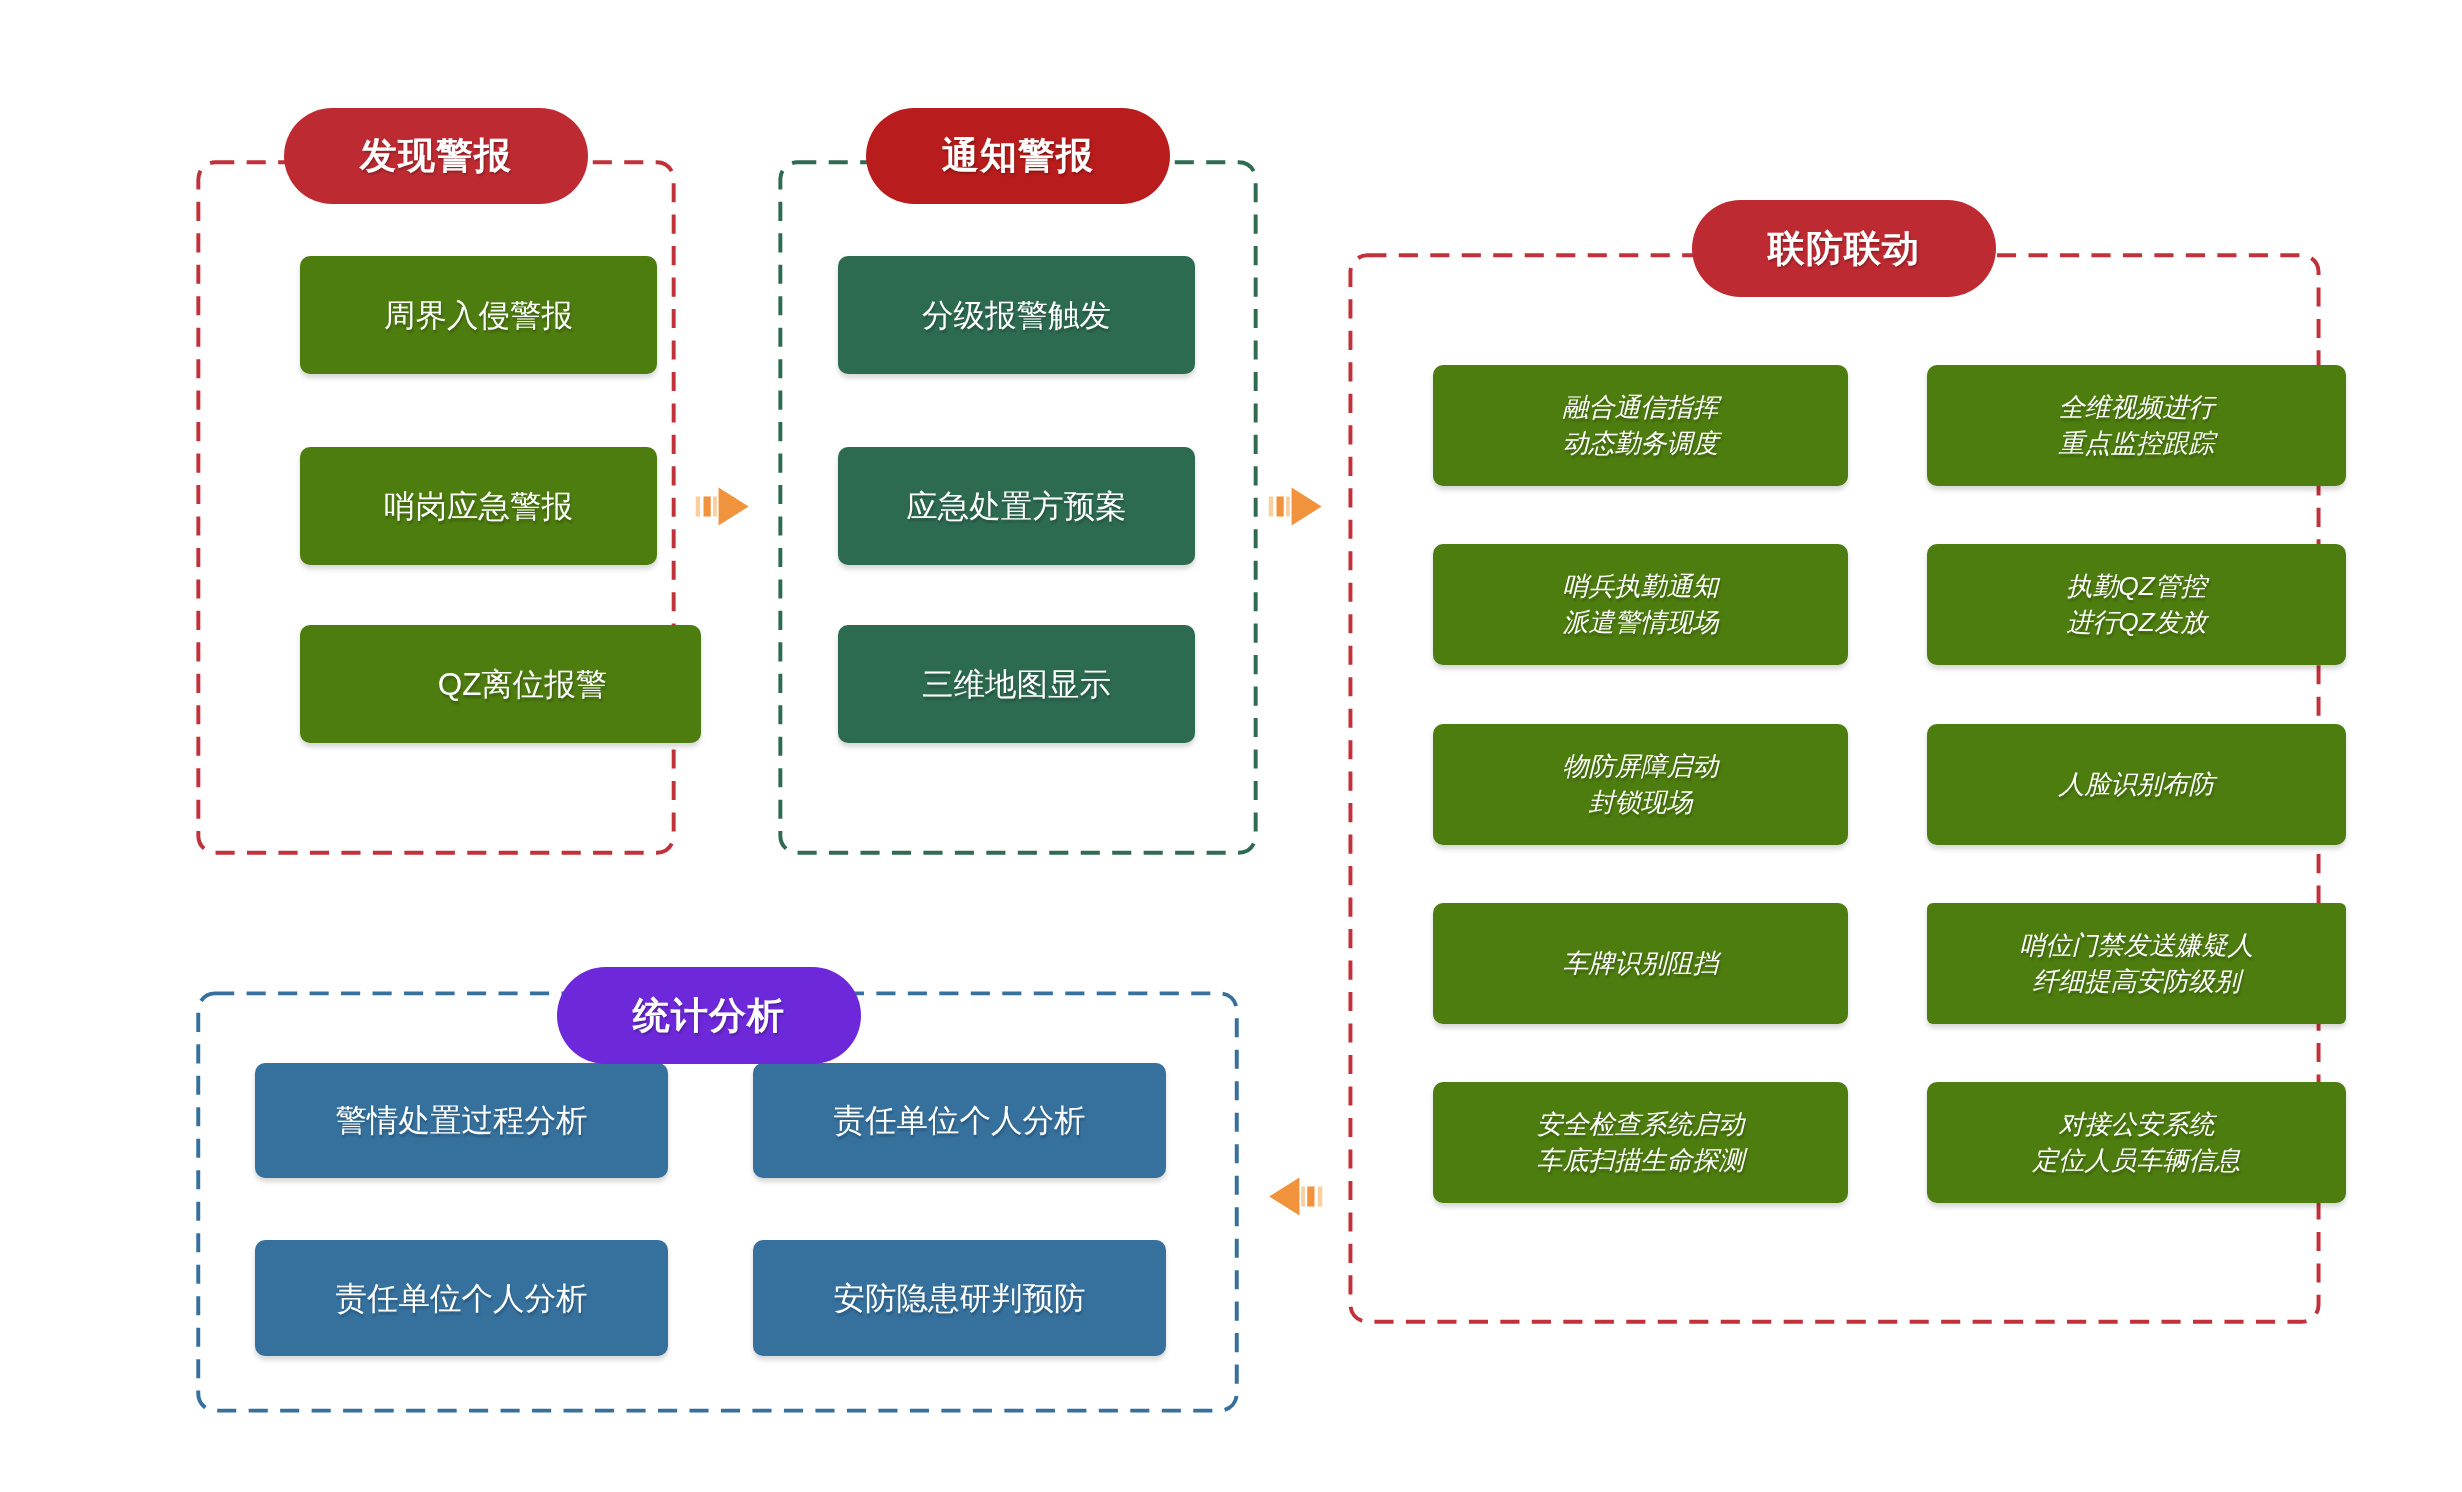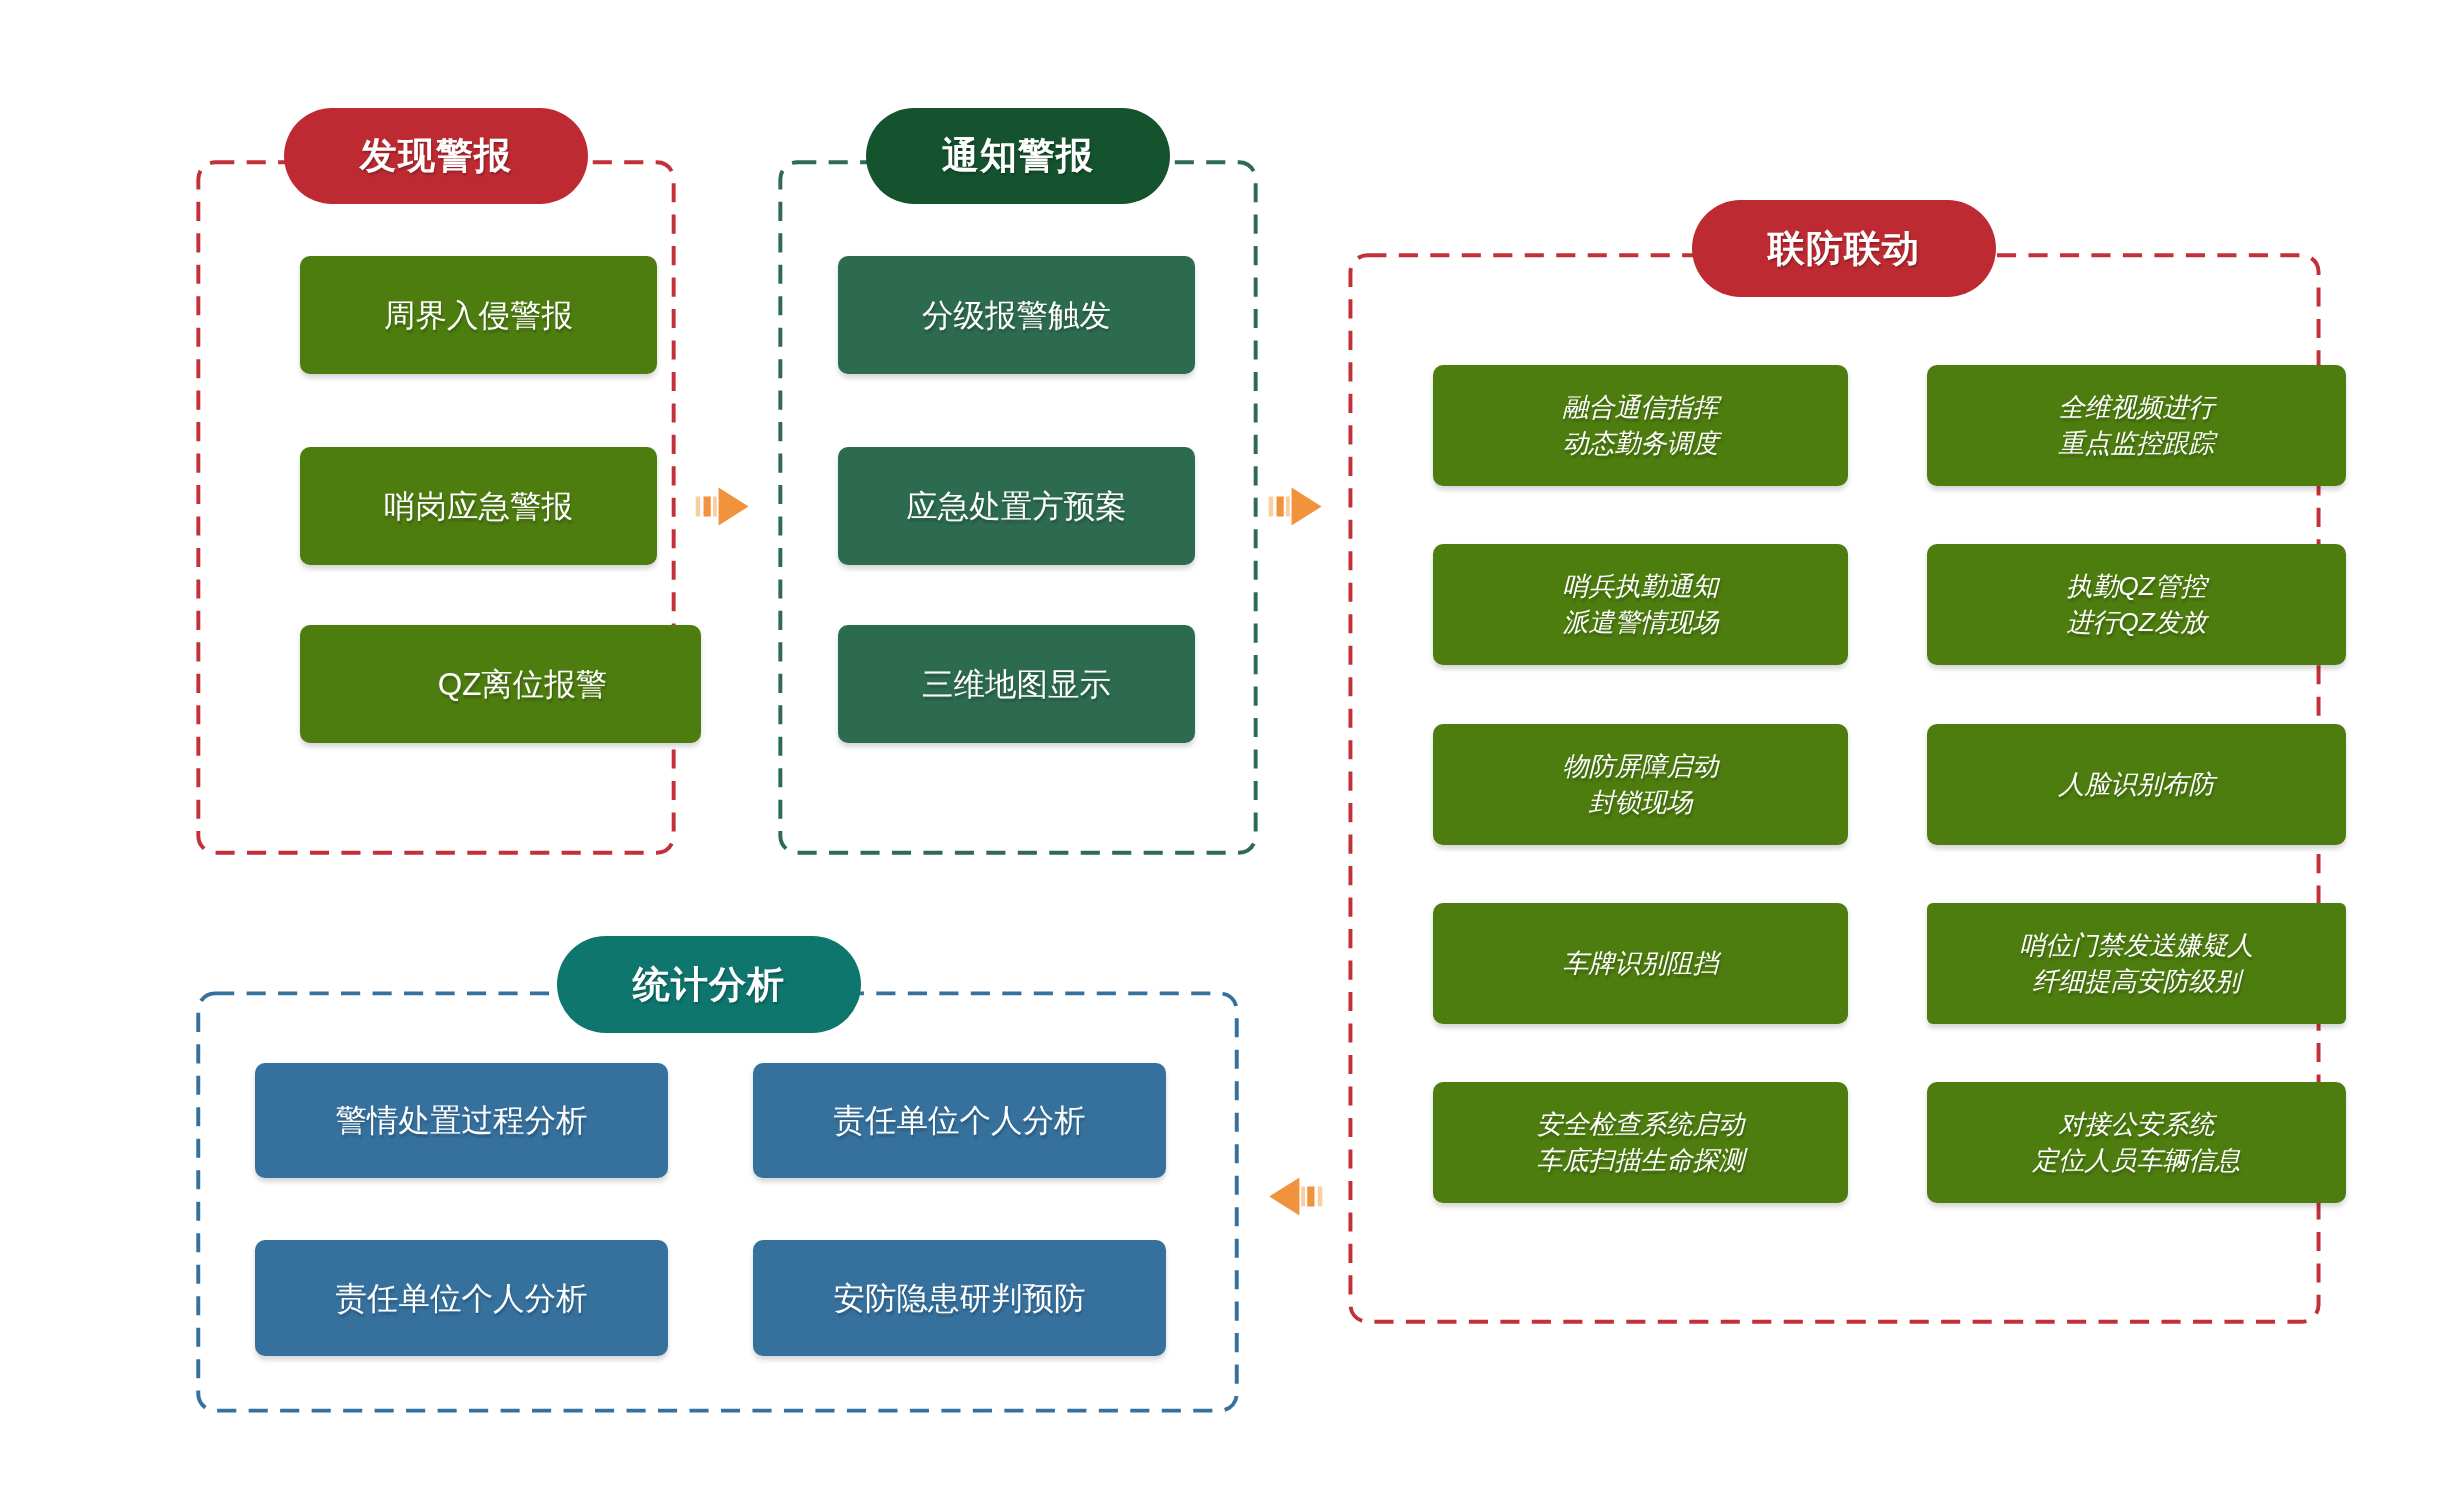--- a/index.html
+++ b/index.html
@@ -8,22 +8,22 @@
     font-family:"Liberation Sans","DejaVu Sans",sans-serif;
   }
   .frame{position:absolute;z-index:1;}
   .pill{
     position:absolute;z-index:3;border-radius:562px;
     display:flex;align-items:center;justify-content:center;
     color:#ffffff;font-weight:700;font-size:37px;letter-spacing:1.1px;
     text-shadow:1.1px 2.2px 2.2px rgba(0,0,0,0.25);
   }
   .pill.red{background:#BE2A32;}
-  .pill.green{background:#14532d;font-family:Liberation Mono, monospace;}
-  .pill.blue{background:#0f766e;}
+  .pill.green{background:#b91c1c;font-family:Liberation Mono, monospace;}
+  .pill.blue{background:#6d28d9;margin-top:31px;}
   .node{
     position:absolute;z-index:2;border-radius:10px;
     display:flex;align-items:center;justify-content:center;text-align:center;
     color:#ffffff;font-size:31.5px;line-height:1.35;white-space:pre-line;
     text-shadow:1.1px 2.8px 2.2px rgba(0,0,0,0.22);
     box-shadow:0 3.9px 5.6px rgba(0,0,0,0.16);
   }
   .node.red{background:#4d7c0f;margin-left:44px;}
   .node.green{background:#2D6B50;}
   .node.blue{background:#36719E;}

